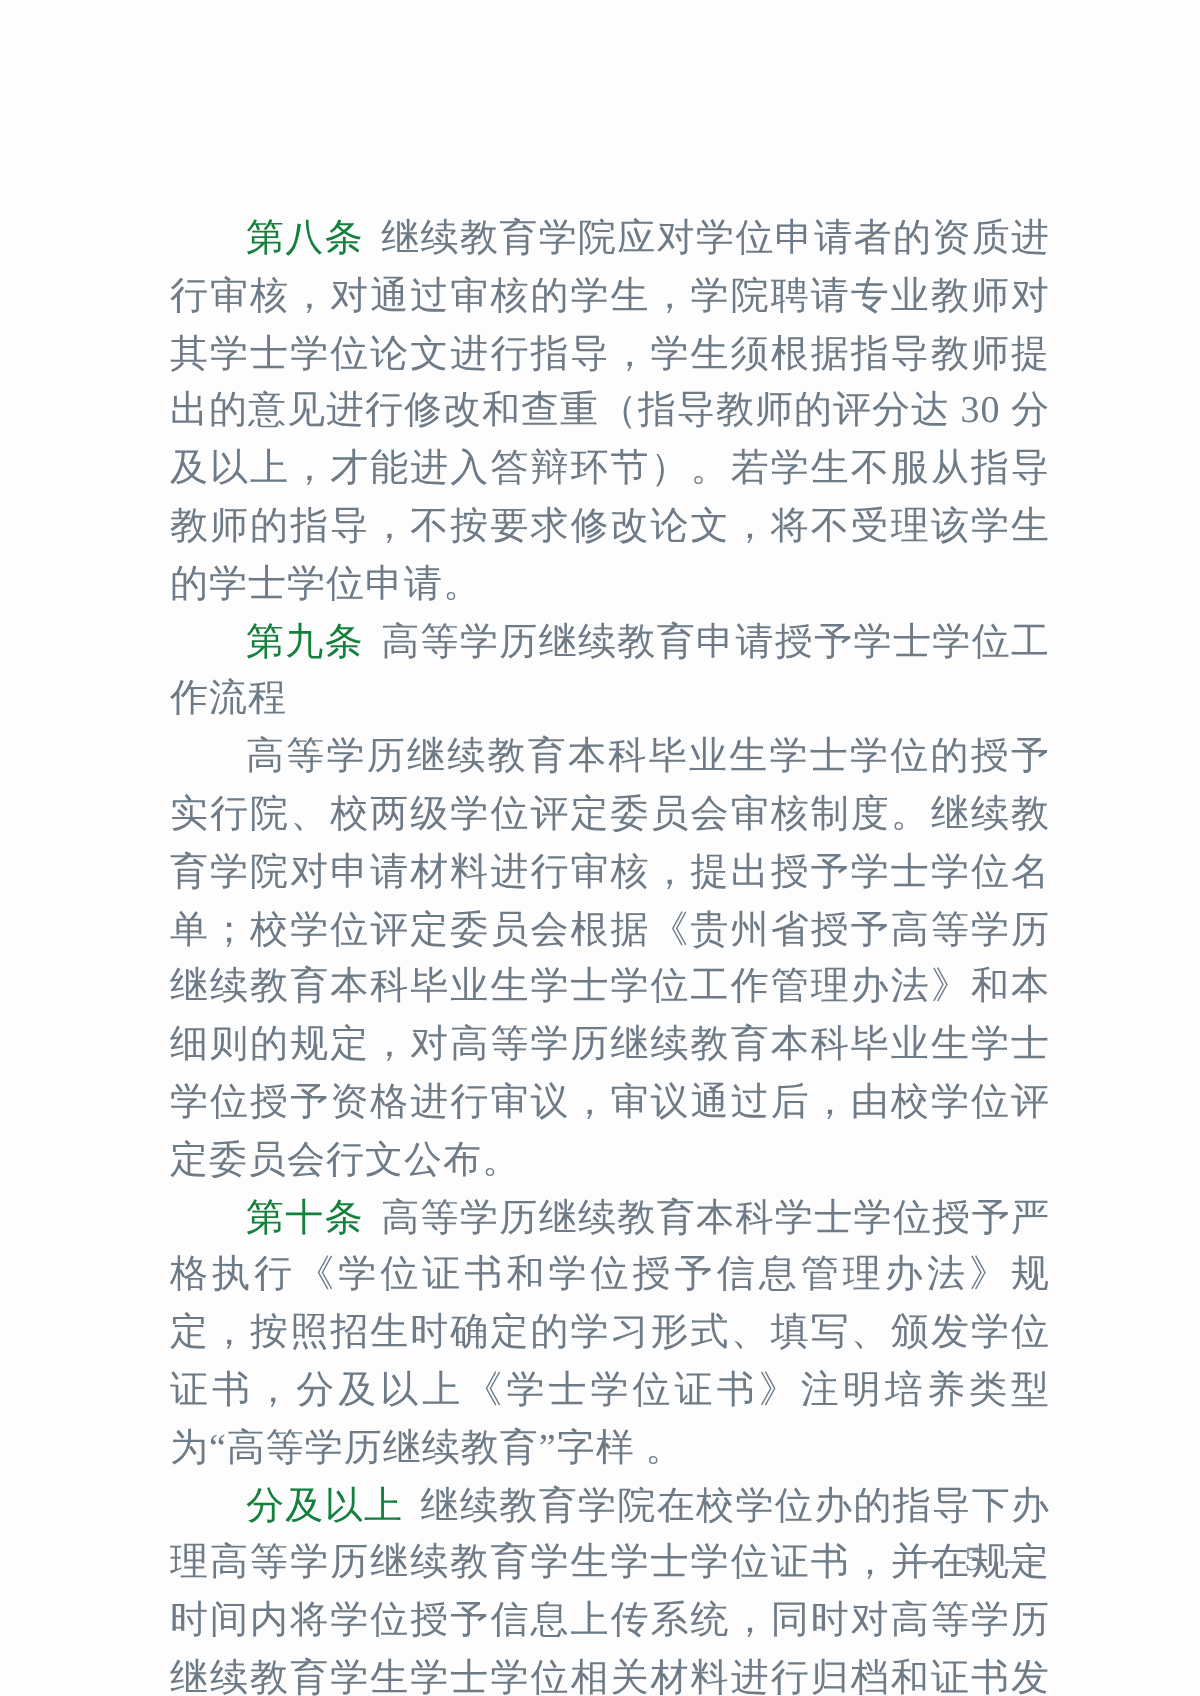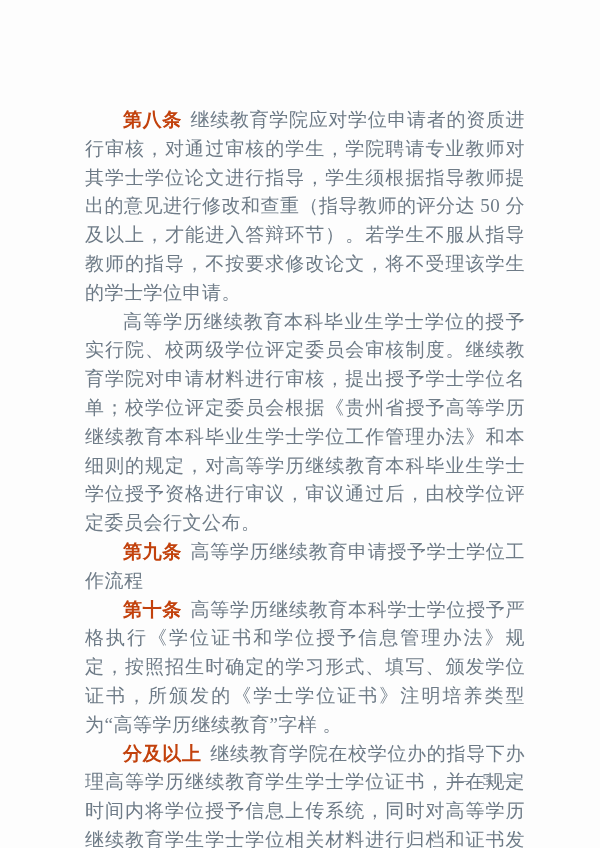--- a/index.html
+++ b/index.html
@@ -24,41 +24,41 @@
     font-size: 19px;
     line-height: 28.8px;
     text-align: justify;
     letter-spacing: 0.5px;
   }
   .para {
     margin: 0;
     text-indent: 2em;
   }
   .term {
-    font-weight: bold;
-    color: #c2410c;
+    font-weight: normal;
+    color: #15803d;
   }
   .term:not(:empty) {
     margin-right: 0.45em;
   }
   .page-number {
     position: absolute;
     top: 770px;
     right: 76px;
     color: #7c8894;
     font-size: 17px;
     letter-spacing: 4px;
     white-space: pre;
   }
 </style>
 </head>
 <body>
 
 <div class="page">
   <div class="body-text">
-    <p class="para"><span class="term">第八条</span><span>继续教育学院应对学位申请者的资质进行审核，对通过审核的学生，学院聘请专业教师对其学士学位论文进行指导，学生须根据指导教师提出的意见进行修改和查重（指导教师的评分达 50 分及以上，才能进入答辩环节）。若学生不服从指导教师的指导，不按要求修改论文，将不受理该学生的学士学位申请。</span></p>
+    <p class="para"><span class="term">第八条</span><span>继续教育学院应对学位申请者的资质进行审核，对通过审核的学生，学院聘请专业教师对其学士学位论文进行指导，学生须根据指导教师提出的意见进行修改和查重（指导教师的评分达 30 分及以上，才能进入答辩环节）。若学生不服从指导教师的指导，不按要求修改论文，将不受理该学生的学士学位申请。</span></p>
+    <p class="para"><span class="term">第九条</span><span>高等学历继续教育申请授予学士学位工作流程</span></p>
     <p class="para"><span class="term"></span><span>高等学历继续教育本科毕业生学士学位的授予实行院、校两级学位评定委员会审核制度。继续教育学院对申请材料进行审核，提出授予学士学位名单；校学位评定委员会根据《贵州省授予高等学历继续教育本科毕业生学士学位工作管理办法》和本细则的规定，对高等学历继续教育本科毕业生学士学位授予资格进行审议，审议通过后，由校学位评定委员会行文公布。</span></p>
-    <p class="para"><span class="term">第九条</span><span>高等学历继续教育申请授予学士学位工作流程</span></p>
-    <p class="para"><span class="term">第十条</span><span>高等学历继续教育本科学士学位授予严格执行《学位证书和学位授予信息管理办法》规定，按照招生时确定的学习形式、填写、颁发学位证书，所颁发的《学士学位证书》注明培养类型为“高等学历继续教育”字样 。</span></p>
+    <p class="para"><span class="term">第十条</span><span>高等学历继续教育本科学士学位授予严格执行《学位证书和学位授予信息管理办法》规定，按照招生时确定的学习形式、填写、颁发学位证书，分及以上《学士学位证书》注明培养类型为“高等学历继续教育”字样 。</span></p>
     <p class="para"><span class="term">分及以上</span><span>继续教育学院在校学位办的指导下办理高等学历继续教育学生学士学位证书，并在规定时间内将学位授予信息上传系统，同时对高等学历继续教育学生学士学位相关材料进行归档和证书发放。</span></p>
   </div>
   <div class="page-number">— 5 —</div>
 </div>
 
 </body></html>

